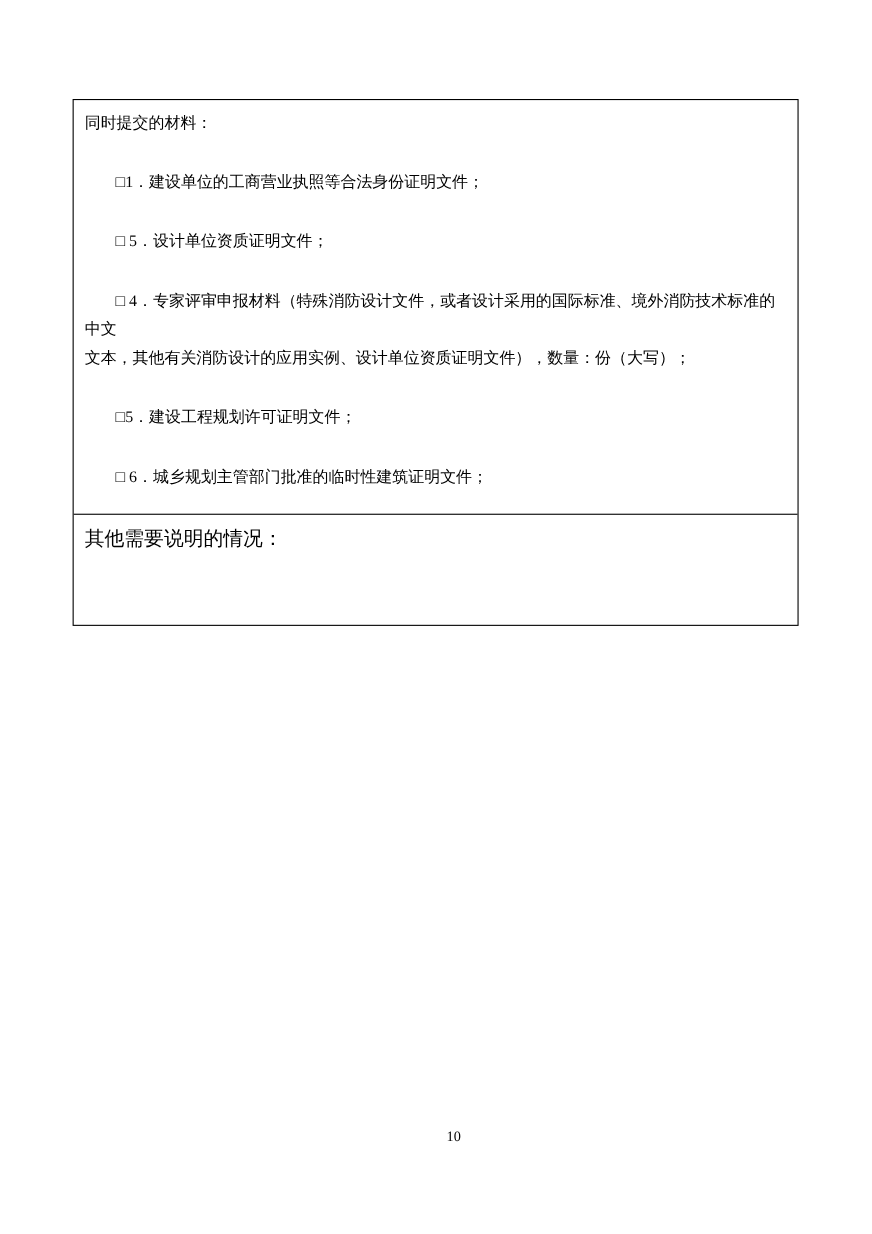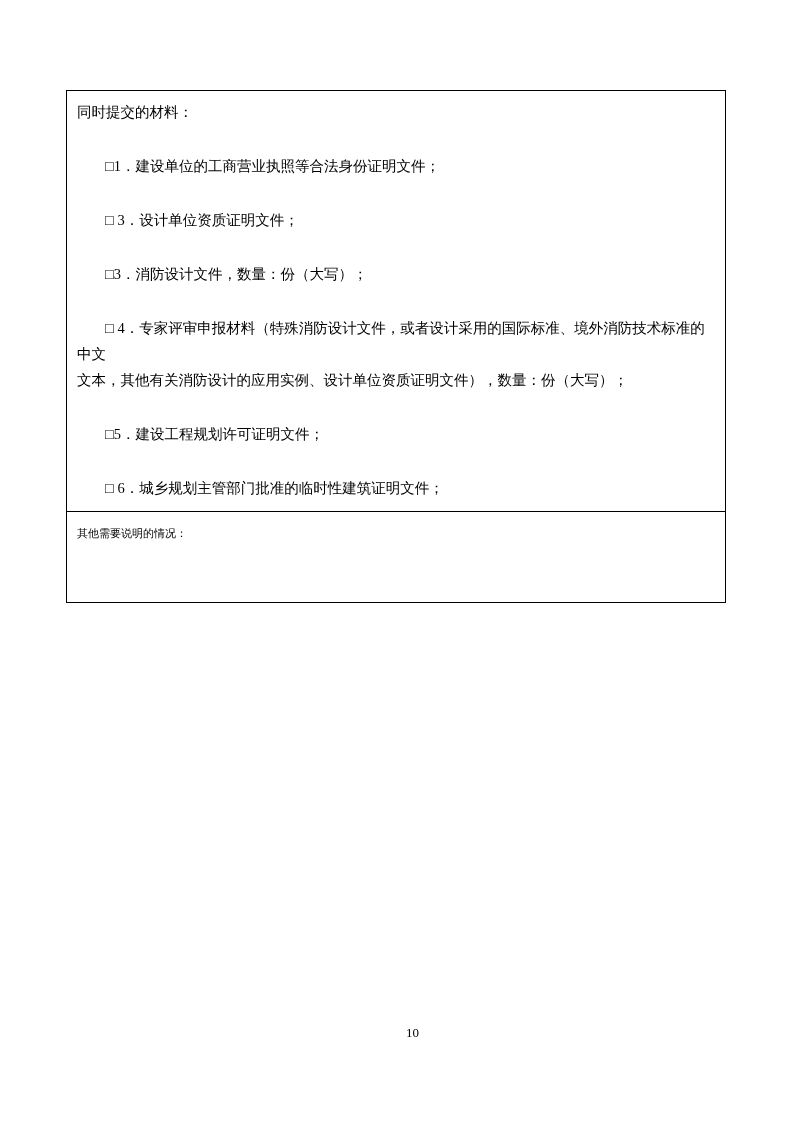--- a/index.html
+++ b/index.html
@@ -26,21 +26,21 @@
     position: absolute;
     left: 66px;
     top: 90px;
     width: 660px;
     border: 1.5px solid #000;
     box-sizing: border-box;
     background: #fff;
   }
   .cell {
     box-sizing: border-box;
-    padding: 8px 10px 10px 10px;
+    padding: 8px 10px 20px 10px;
   }
   .cell-materials {
     border-bottom: 1.5px solid #000;
     min-height: 228px;
   }
   .cell-remarks {
     min-height: 78px;
   }
   .line {
     font-size: 14.5px;
@@ -51,21 +51,21 @@
     text-indent: 0;
   }
   .line-item {
     text-indent: 28px;
     margin-top: 28px;
   }
   .line-cont {
     text-indent: 0;
   }
   .remarks-title {
-    font-size: 11px;
+    font-size: 18px;
     line-height: 26px;
   }
   .remarks-space {
     height: 46px;
   }
   .page-number {
     position: absolute;
     left: 0;
     top: 1025px;
     width: 793px;
@@ -78,22 +78,21 @@
 </head>
 <body>
 
 <div class="page">
 
   <div class="doc-table">
 
     <div class="cell cell-materials">
       <div class="line line-head">同时提交的材料：</div>
       <div class="line line-item">□1．建设单位的工商营业执照等合法身份证明文件；</div>
-      <div class="line line-item">□ 3．设计单位资质证明文件；</div>
-      <div class="line line-item">□3．消防设计文件，数量：份（大写）；</div>
+      <div class="line line-item">□ 5．设计单位资质证明文件；</div>
       <div class="line line-item">□ 4．专家评审申报材料（特殊消防设计文件，或者设计采用的国际标准、境外消防技术标准的中文</div>
       <div class="line line-cont">文本，其他有关消防设计的应用实例、设计单位资质证明文件），数量：份（大写）；</div>
       <div class="line line-item">□5．建设工程规划许可证明文件；</div>
       <div class="line line-item">□ 6．城乡规划主管部门批准的临时性建筑证明文件；</div>
     </div>
 
     <div class="cell cell-remarks">
       <div class="remarks-title">其他需要说明的情况：</div>
       <div class="remarks-space"></div>
     </div>

